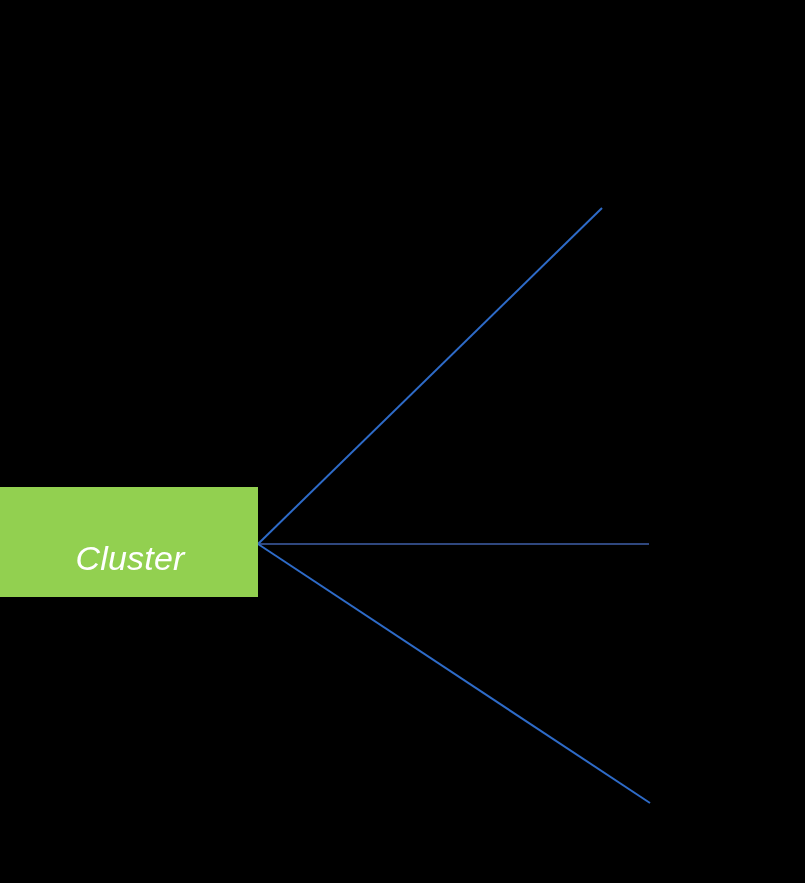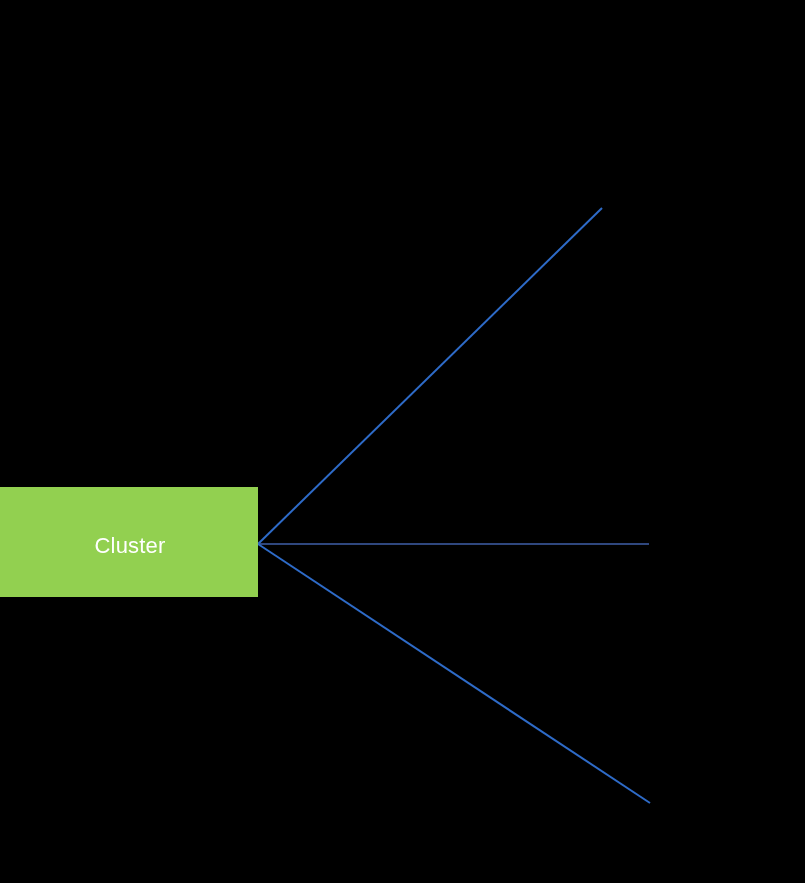--- a/index.html
+++ b/index.html
@@ -37,29 +37,30 @@
   #node-cluster {
     left: 0px;
     top: 487px;
     width: 258px;
     height: 110px;
     background: #92D050;
   }
   .node-label {
     color: #FFFFFF;
     font-family: "Liberation Sans", sans-serif;
-    font-size: 22px;
+    font-size: 34px;
     font-weight: 300;
     line-height: 1;
     letter-spacing: 0.2px;
     white-space: nowrap;
     -webkit-font-smoothing: antialiased;
     position: relative;
     left: 1px;
-    top: 4px;
+    top: 16px;
+    font-style: italic;
   }
 </style>
 </head>
 <body>
 
 <div id="canvas" style="width: 805px; height: 883px; background: rgb(0, 0, 0);">
 
   <svg id="edge-layer" viewBox="0 0 805 883" xmlns="http://www.w3.org/2000/svg" shape-rendering="geometricPrecision" style="width: 805px; height: 883px;">
     <line x1="258" y1="544" x2="602" y2="208" stroke="#2E6BC8" stroke-width="2" stroke-linecap="butt"></line>
     <line x1="258" y1="544" x2="649" y2="544" stroke="#3F5FA8" stroke-width="1.6" stroke-linecap="butt"></line>

